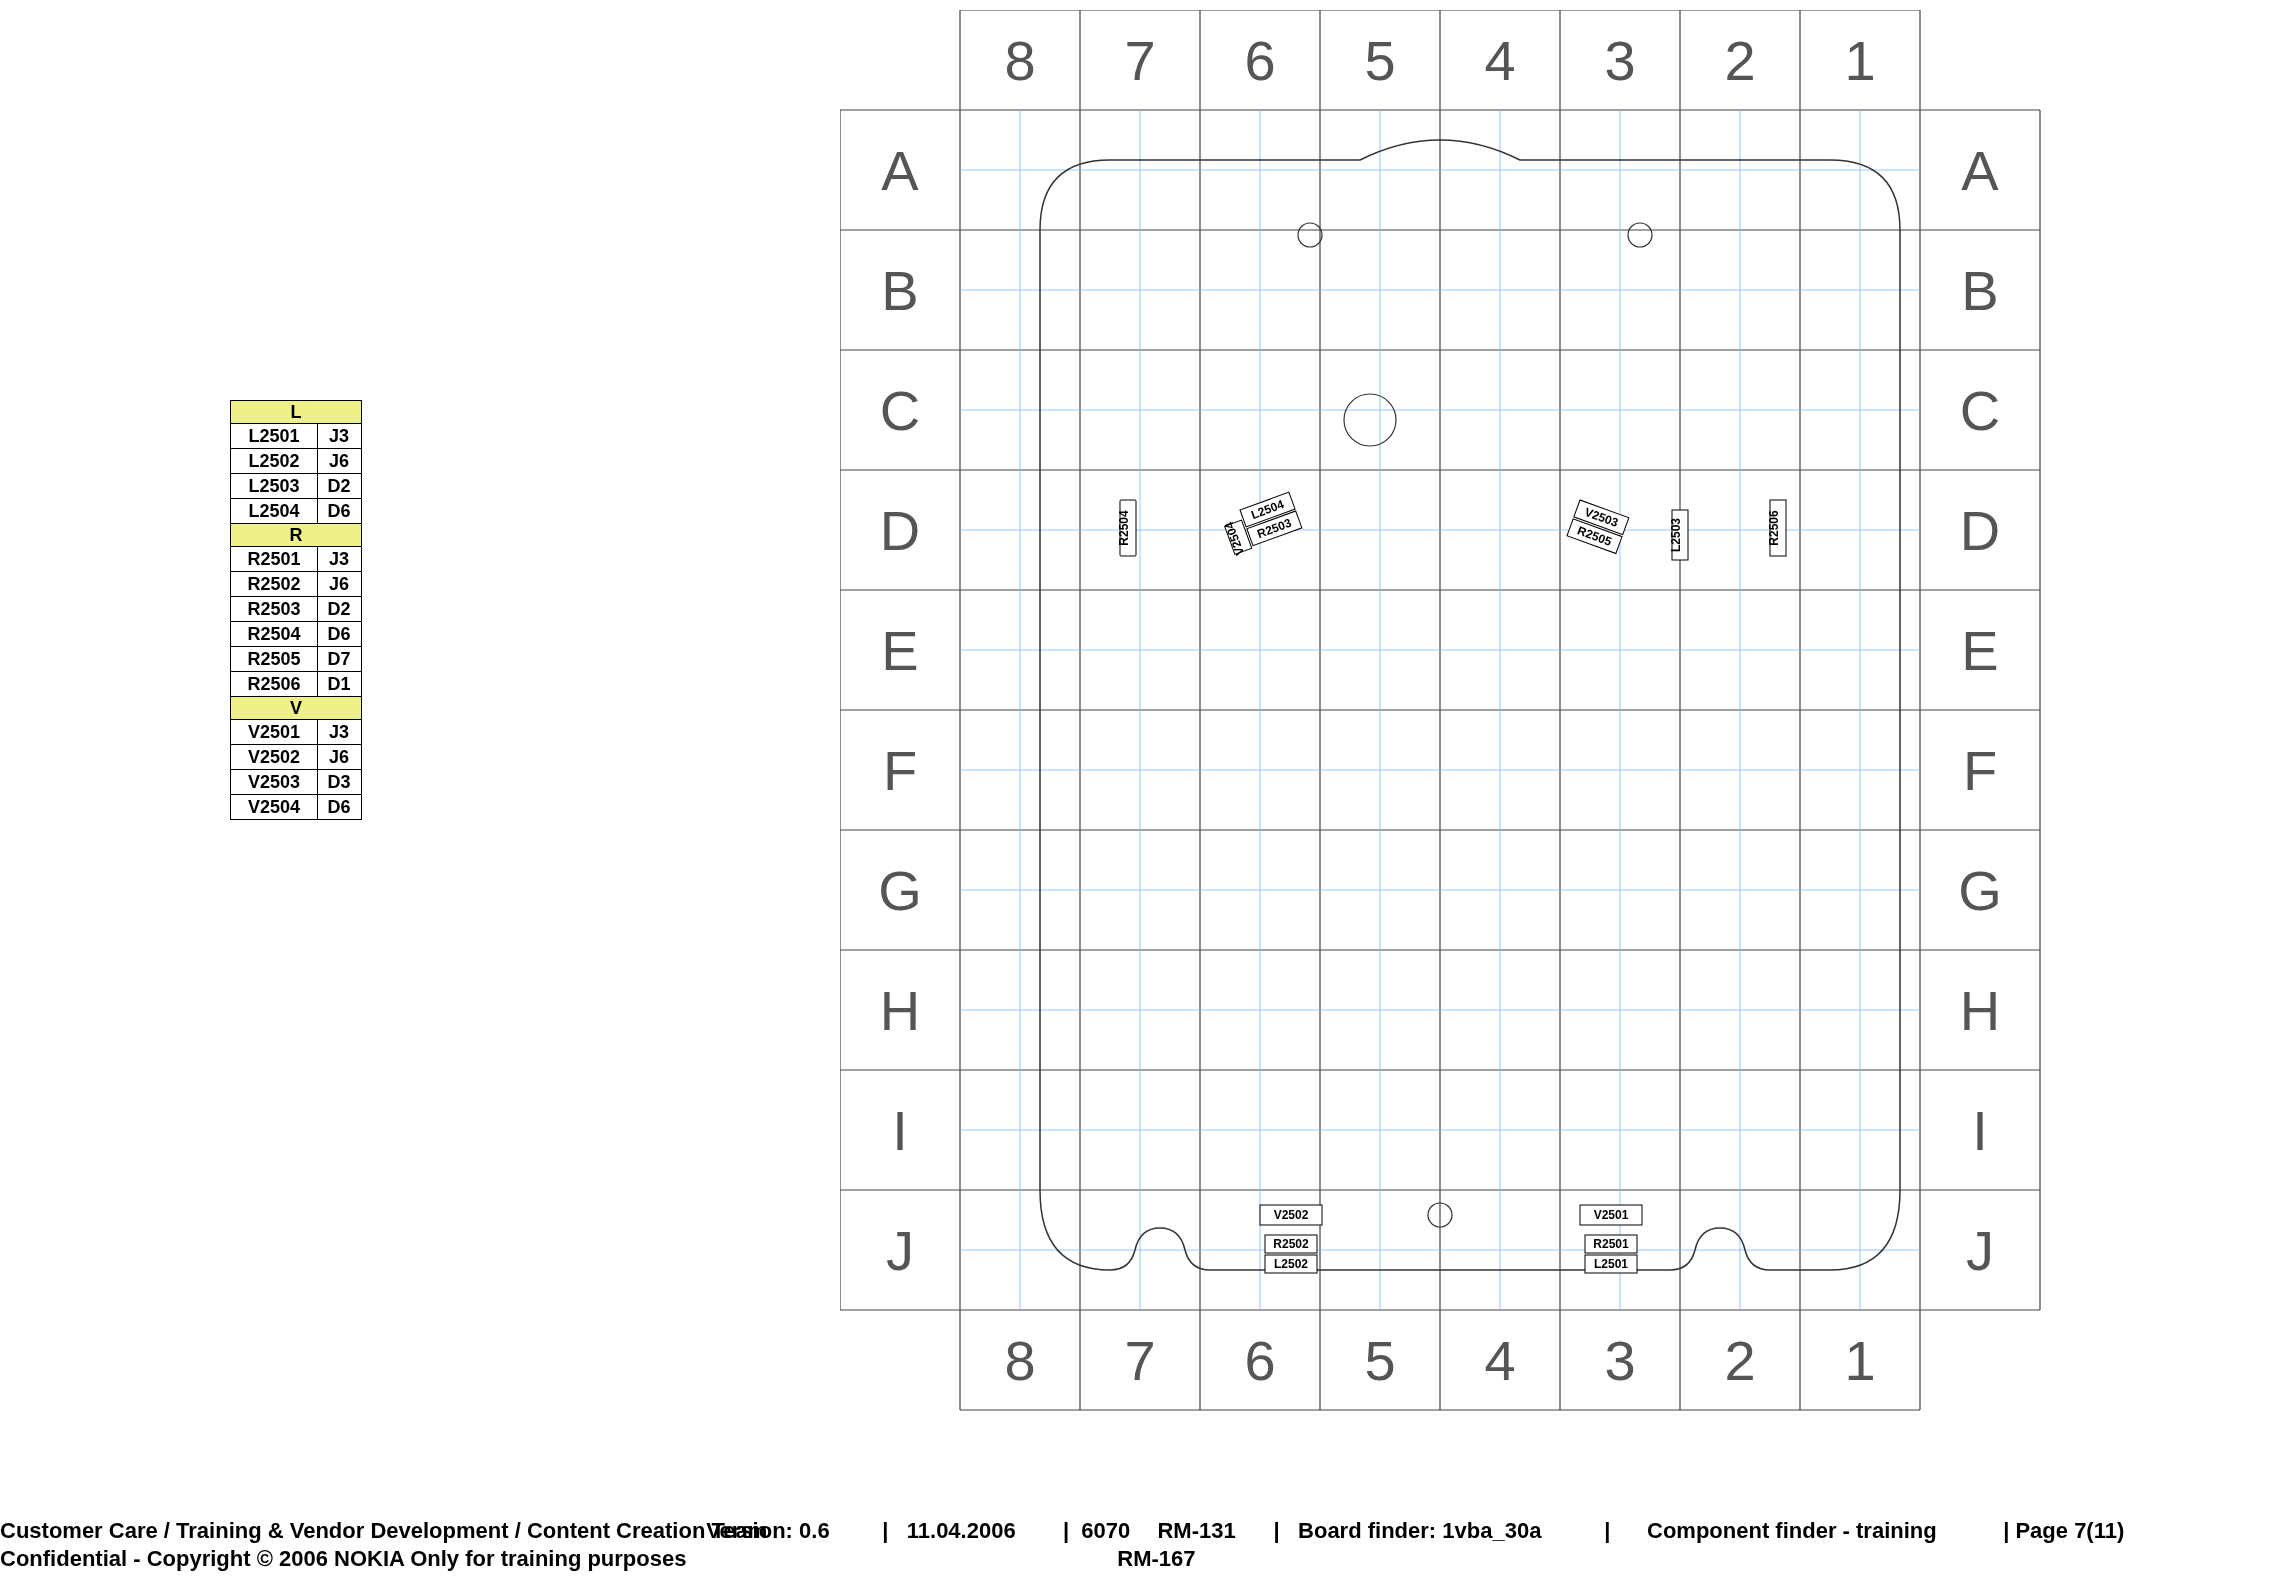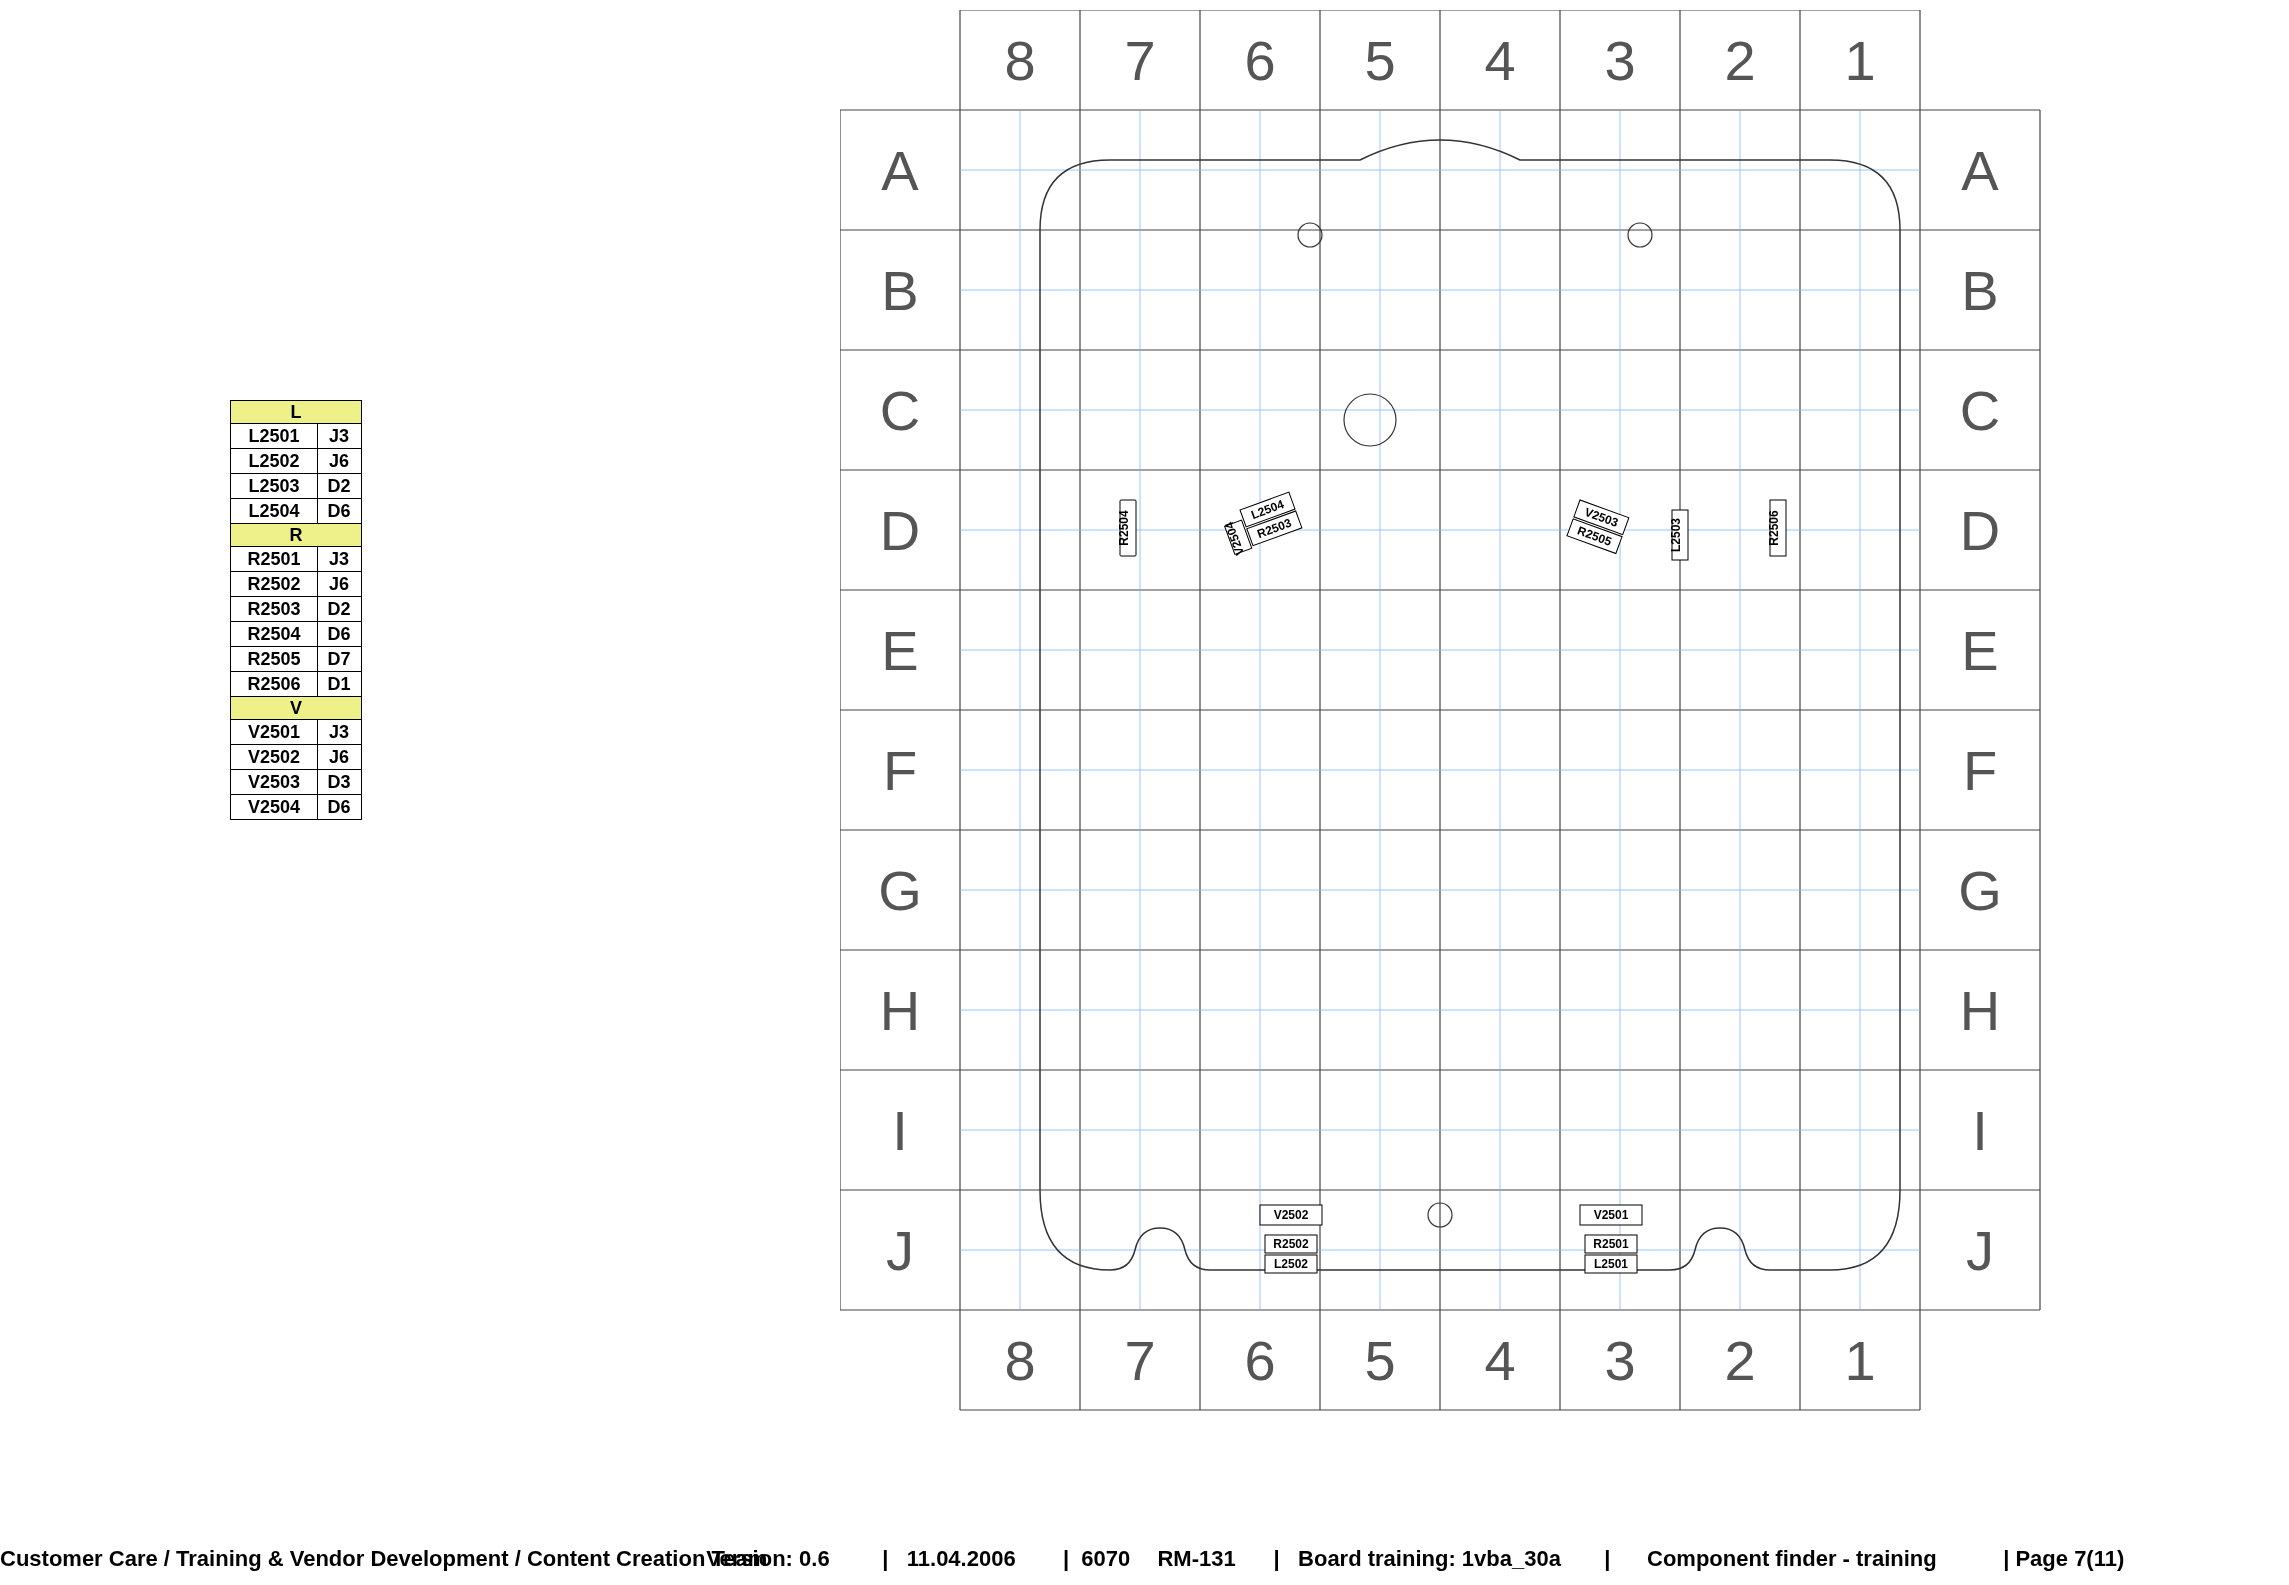--- a/index.html
+++ b/index.html
@@ -266,21 +266,26 @@
   <div class="footer">
     <div class="l1">
       <span style="width:700px;">Customer Care / Training &amp; Vendor Development / Content Creation Team</span>
       <span style="width:170px;">Version: 0.6</span>
       <span>|&nbsp;&nbsp;</span>
       <span style="width:150px;">11.04.2006</span>
       <span>|&nbsp;</span>
       <span style="width:70px;">6070</span>
       <span style="width:110px;">RM-131</span>
       <span>|&nbsp;&nbsp;</span>
-      <span style="width:300px;">Board training: 1vba_30a</span>
+      <span style="width:300px;">Board finder: 1vba_30a</span>
       <span>|&nbsp;&nbsp;&nbsp;&nbsp;&nbsp;</span>
       <span style="width:350px;">Component finder - training</span>
       <span>|</span>
       <span>Page 7(11)</span>
     </div>
+    <div class="l2">
+      <span style="width:700px;">Confidential - Copyright © 2006 NOKIA Only for training purposes</span>
+      <span style="width:405px;"></span>
+      <span>RM-167</span>
+    </div>
   </div>
 
 </div>
 
 </body></html>

